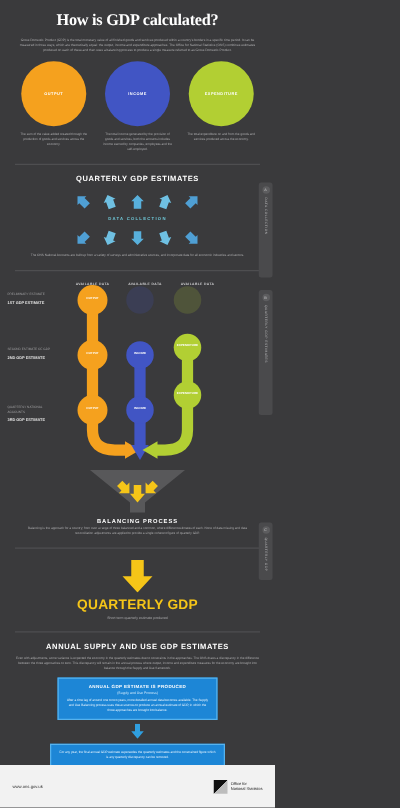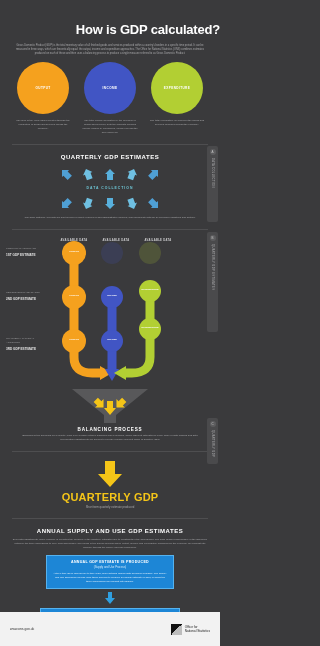--- a/index.html
+++ b/index.html
@@ -8,26 +8,27 @@
     background:#3a3a3c;
     font-family:"Liberation Sans", sans-serif;
     color:#d8d8d8;
     overflow:hidden;
     position:relative;
   }
   .page { width:220px; height:646px; position:relative; }
 
   
   .title {
-    text-align:right;
+    text-align:center;
     font-size:13px;
     font-weight:bold;
     color:#ffffff;
-    padding-top:22px;
+    padding-top:8px;
     letter-spacing:-0.2px;
+    font-family:Liberation Serif, serif;
   }
   .intro {
     margin:7px 12px 0 12px;
     font-size:2.6px;
     line-height:1.55;
     text-align:center;
     color:#a9a9ab;
   }
 
   

